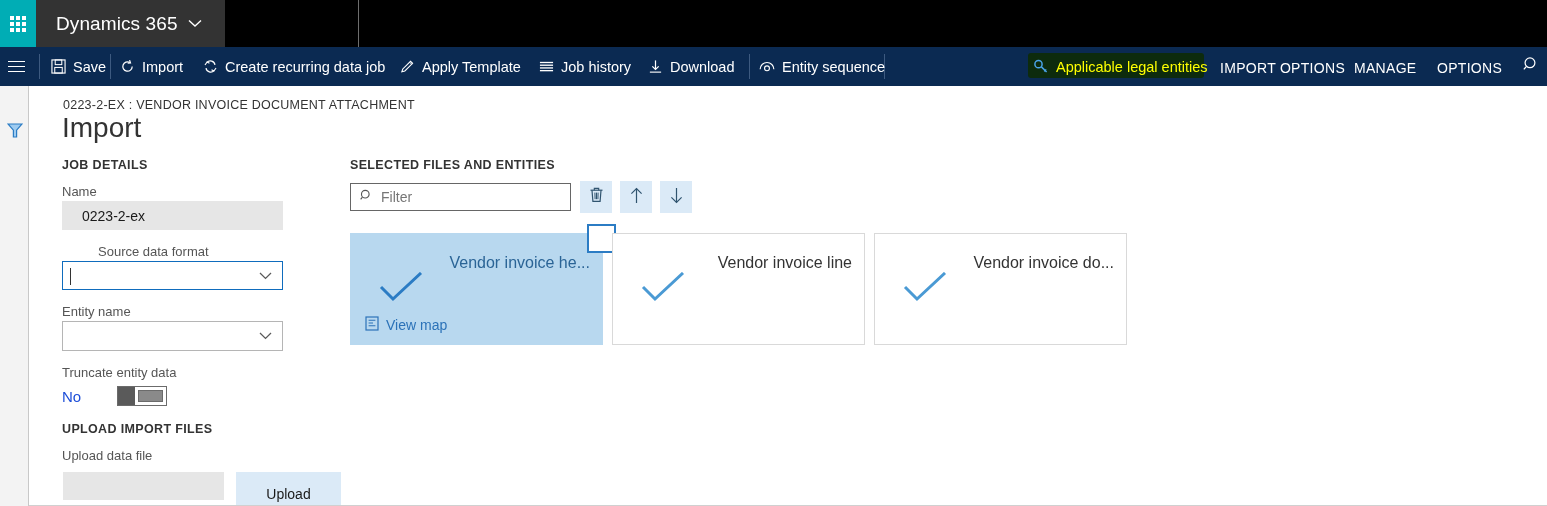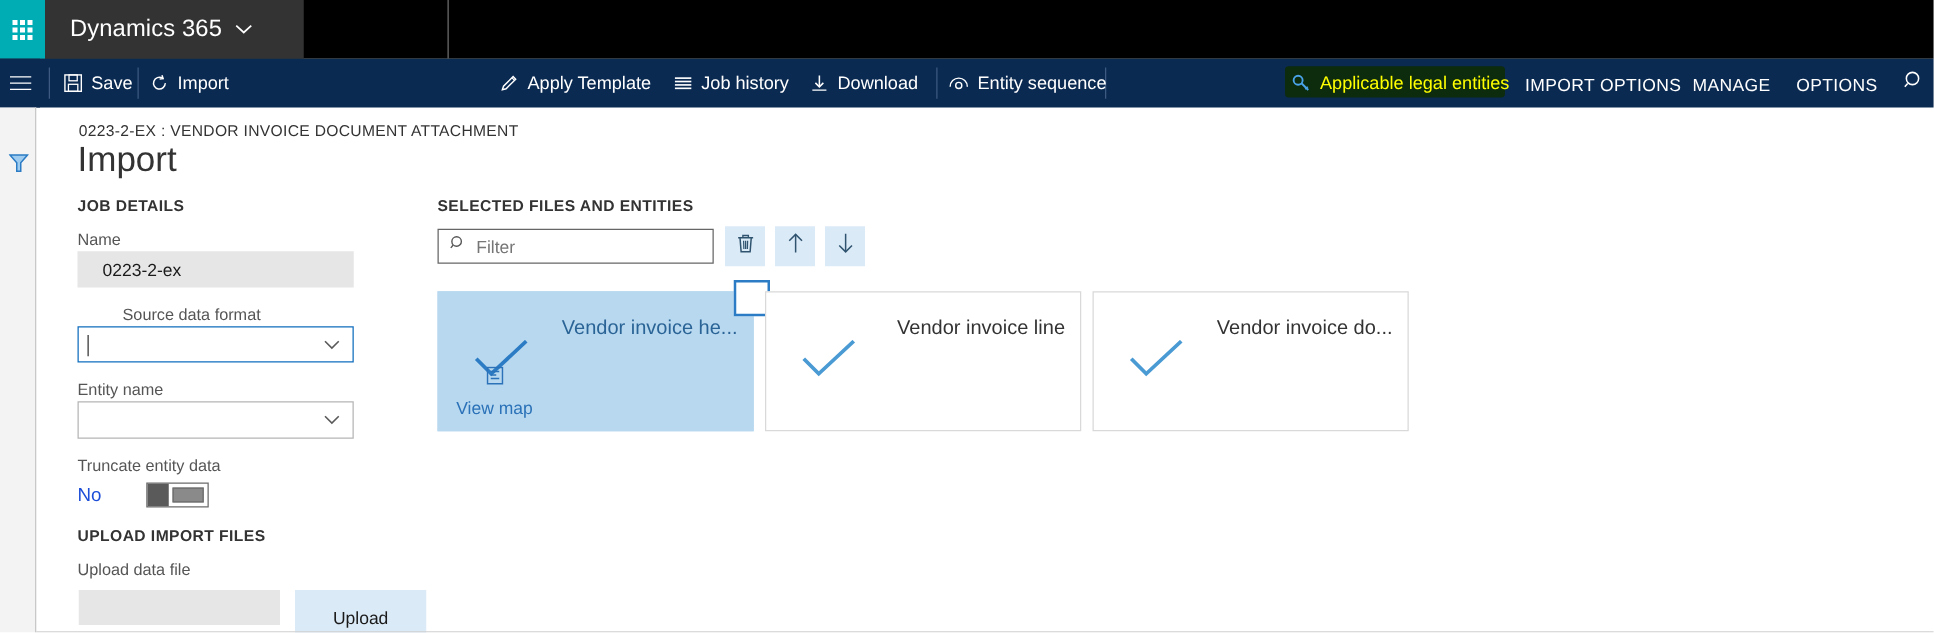--- a/index.html
+++ b/index.html
@@ -12,21 +12,21 @@
     -webkit-font-smoothing:antialiased;
   }
   #root { position:relative; width:1547px; height:506px; }
 
   
   .topbar { position:absolute; left:0; top:0; width:1547px; height:47px; background:#000000; }
   .waffle { position:absolute; left:0; top:0; width:36px; height:47px; background:#00adb5;
             display:flex; align-items:center; justify-content:center; }
   .waffle-grid { display:grid; grid-template-columns:repeat(3,4px); grid-template-rows:repeat(3,4px); gap:2px; }
   .waffle-grid i { display:block; width:4px; height:4px; background:#ffffff; }
-  .appname { position:absolute; left:36px; top:0; width:207px; height:47px; background:#333333;
+  .appname { position:absolute; left:36px; top:0; width:189px; height:47px; background:#333333;
              display:flex; align-items:center; padding-left:20px; }
   .appname .txt { color:#ffffff; font-size:19px; font-weight:400; letter-spacing:.1px; }
   .appname .chev { margin-left:10px; color:#ffffff; font-size:13px; line-height:1; }
   .hdr-div { position:absolute; top:0; width:1px; height:47px; background:#6e6e6e; }
 
   
   .cmdbar { position:absolute; left:0; top:47px; width:1547px; height:39px; background:#0b2a52; }
   .cmd-ham { position:absolute; left:0; top:47px; width:32px; height:39px;
              display:flex; align-items:center; justify-content:center; background:#0b2a52; }
   .cmd-ham .bars { width:17px; }
@@ -88,21 +88,21 @@
              display:flex; align-items:center; justify-content:center; }
 
   .tile { position:absolute; width:253px; height:112px; background:#ffffff;
           border:1px solid #d9d9d9; }
   .tile.selected { background:#b8d8ef; border-color:#b8d8ef; }
   .tile .t-title { position:absolute; right:12px; top:20px; font-size:16px; color:#333333;
                    max-width:200px; text-align:right; white-space:nowrap;margin-left:42px; }
   .tile.selected .t-title { color:#2a6496; }
   .tile .t-check { position:absolute; left:28px; top:38px; }
   .tile .t-viewmap { position:absolute; left:14px; bottom:10px; display:flex; align-items:center;
-                     gap:7px; font-size:14px; color:#2b72b8;flex-direction:column; }
+                     gap:7px; font-size:14px; color:#2b72b8; }
   .tile .t-cb { position:absolute; right:-14px; top:-10px; width:29px; height:29px;
                 background:#ffffff; border:2px solid #2b7cc4; }
 
   .bottom-edge { position:absolute; left:29px; top:505px; width:1518px; height:1px; background:#d0d0d0; }
 </style>
 </head>
 <body>
 
 <div id="root">
 
@@ -157,20 +157,31 @@
   <div class="cmd-item" style="left:120px;">
     <span>
       <svg width="15" height="15" viewBox="0 0 16 16">
         <path d="M13 8 A5 5 0 1 1 10.5 3.7" fill="none" stroke="#ffffff" stroke-width="1.3"></path>
         <path d="M10.2 1.2 L11.2 4.2 L8.2 4.4" fill="none" stroke="#ffffff" stroke-width="1.3"></path>
       </svg>
     </span>
     <span class="lbl">Import</span>
   </div>
 
+  <div class="cmd-item" style="left:203px;">
+    <span>
+      <svg width="15" height="15" viewBox="0 0 16 16">
+        <path d="M12.8 6.2 A5 5 0 0 0 4.2 3.6" fill="none" stroke="#ffffff" stroke-width="1.3"></path>
+        <path d="M3.2 9.8 A5 5 0 0 0 11.8 12.4" fill="none" stroke="#ffffff" stroke-width="1.3"></path>
+        <path d="M2.1 6.4 L4.4 3.1 L6.9 4.6" fill="none" stroke="#ffffff" stroke-width="1.2"></path>
+        <path d="M13.9 9.6 L11.6 12.9 L9.1 11.4" fill="none" stroke="#ffffff" stroke-width="1.2"></path>
+      </svg>
+    </span>
+    <span class="lbl">Create recurring data job</span>
+  </div>
 
   <div class="cmd-item" style="left:400px;">
     <span>
       <svg width="15" height="15" viewBox="0 0 16 16">
         <path d="M2 13.6 L3 10.6 L11.2 2.4 L13.4 4.6 L5.2 12.8 Z" fill="none" stroke="#ffffff" stroke-width="1.2"></path>
         <path d="M10.2 3.4 L12.4 5.6" fill="none" stroke="#ffffff" stroke-width="1"></path>
       </svg>
     </span>
     <span class="lbl">Apply Template</span>
   </div>

